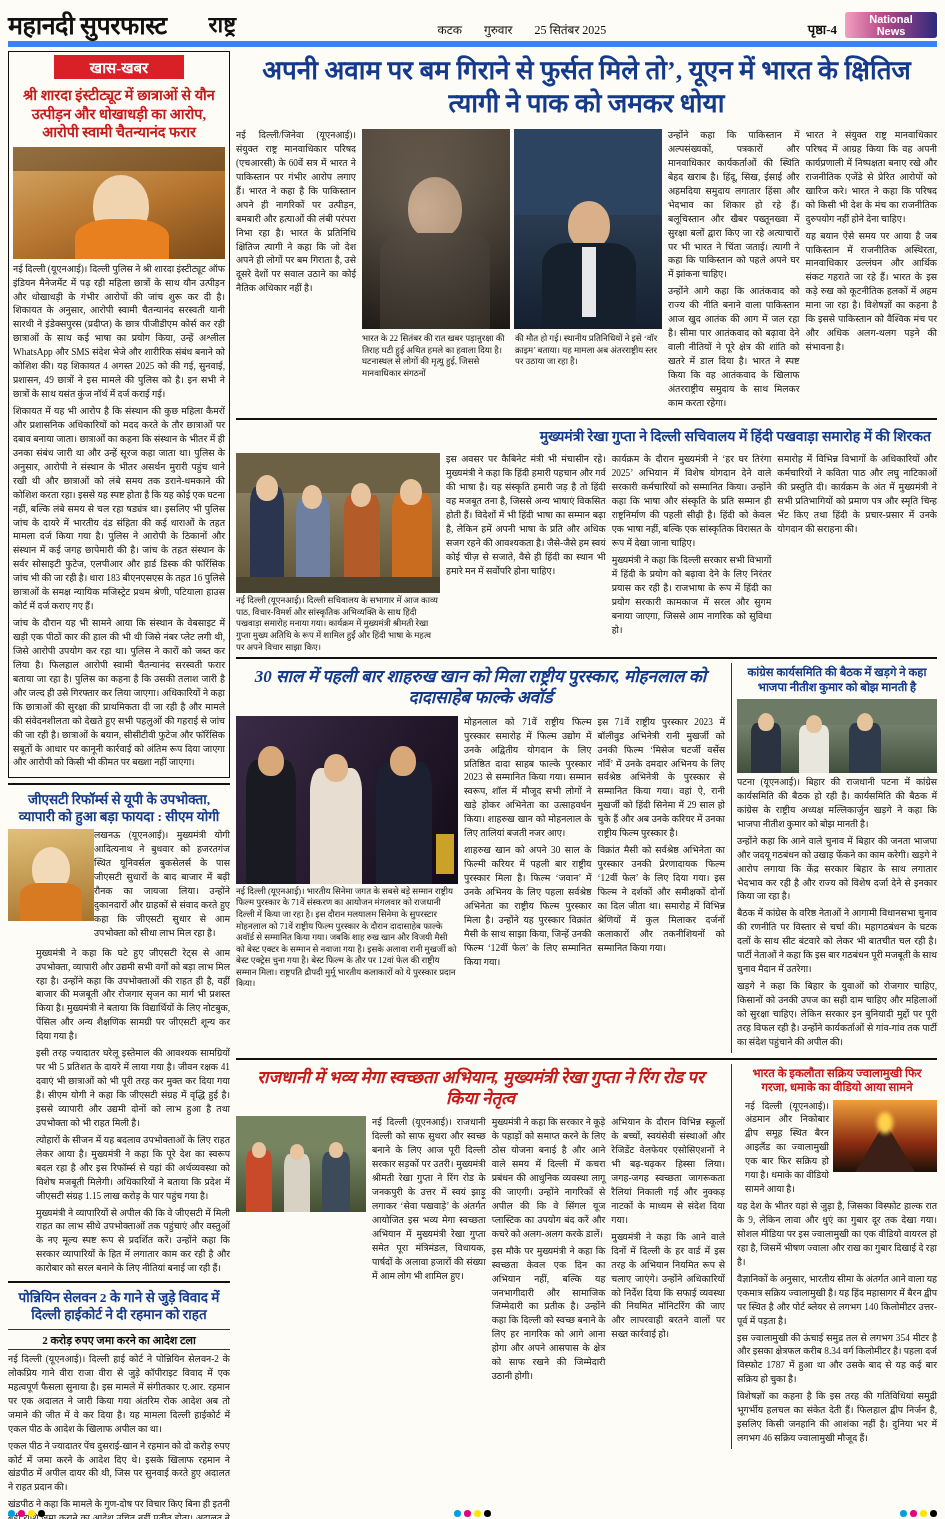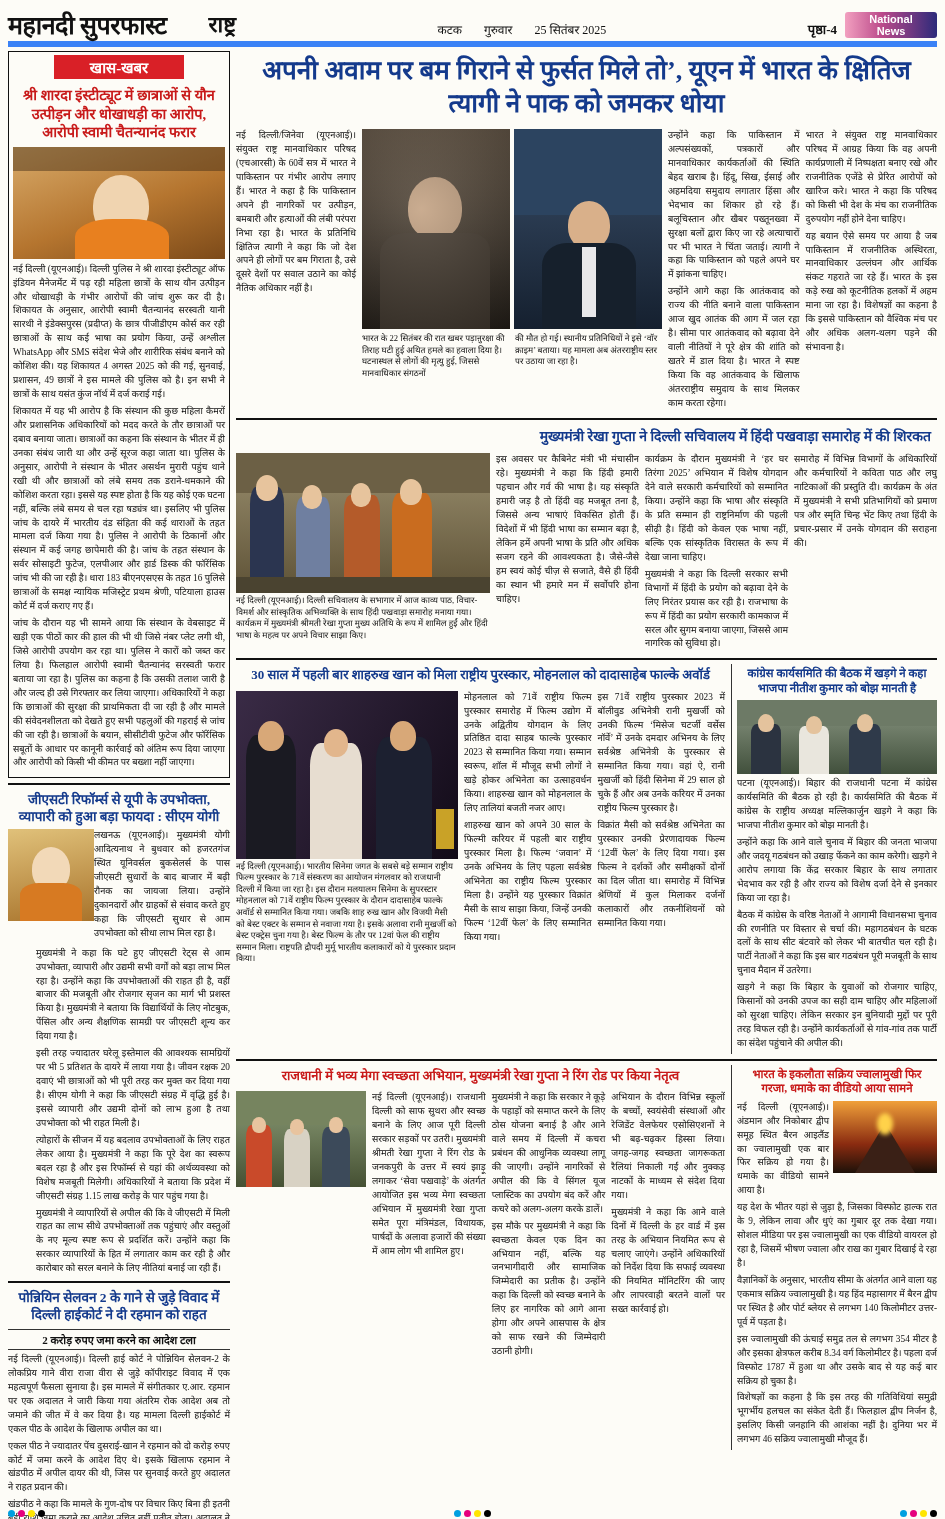--- a/index.html
+++ b/index.html
@@ -35,21 +35,21 @@
 
   .body-text { font-size:9.3px; line-height:1.5; text-align:justify; }
   .body-text p { margin:0 0 3px 0; }
 
   
   .hl-blue { color:#143a8c; font-weight:bold; text-align:center; line-height:1.25; }
   .hl-red  { color:#c81a1a; font-weight:bold; text-align:center; line-height:1.25; }
 
   .h-main { font-size:26px; padding:4px 6px 6px 6px; }
   .h-sec  { font-size:14px; padding:4px 6px 5px 6px;text-align:right; }
-  .h-third{ font-size:13px; padding:3px 6px 4px 6px; }
+  .h-third{ font-size:17px; padding:3px 6px 4px 6px;font-style:italic; }
   .h-small{ font-size:13.5px; padding:3px 4px 3px 4px; }
   .h-tiny { font-size:11.5px; padding:2px 3px; }
 
   .colsflex { display:flex; gap:6px; }
   .c { flex:1; }
 
   .imgcap { font-size:8.6px; line-height:1.35; padding-top:2px; }
   hr.thick { border:0; border-top:2px solid #111; margin:5px 0 4px 0; }
 
   
@@ -117,21 +117,21 @@
           <div class="photo ph-yogi" style="width:86px;height:92px;flex:none;">
             <div class="ph-figure" style="width:38px;height:44px;background:#f2d9b8;left:24px;top:18px;"></div>
             <div style="position:absolute;left:12px;top:54px;width:62px;height:40px;background:#d77a22;border-radius:30% 30% 0 0;"></div>
           </div>
           <div class="body-text" style="flex:1;">
             <p>लखनऊ (यूएनआई)। मुख्यमंत्री योगी आदित्यनाथ ने बुधवार को हजरतगंज स्थित यूनिवर्सल बुकसेलर्स के पास जीएसटी सुधारों के बाद बाजार में बढ़ी रौनक का जायजा लिया। उन्होंने दुकानदारों और ग्राहकों से संवाद करते हुए कहा कि जीएसटी सुधार से आम उपभोक्ता को सीधा लाभ मिल रहा है।</p>
           </div>
         </div>
         <div class="body-text" style="margin-top:3px;margin-left:28px;">
           <p>मुख्यमंत्री ने कहा कि घटे हुए जीएसटी रेट्स से आम उपभोक्ता, व्यापारी और उद्यमी सभी वर्गों को बड़ा लाभ मिल रहा है। उन्होंने कहा कि उपभोक्ताओं की राहत ही है, वहीं बाजार की मजबूती और रोजगार सृजन का मार्ग भी प्रशस्त किया है। मुख्यमंत्री ने बताया कि विद्यार्थियों के लिए नोटबुक, पेंसिल और अन्य शैक्षणिक सामग्री पर जीएसटी शून्य कर दिया गया है।</p>
-          <p>इसी तरह ज्यादातर घरेलू इस्तेमाल की आवश्यक सामग्रियों पर भी 5 प्रतिशत के दायरे में लाया गया है। जीवन रक्षक 20 दवाएं भी छात्राओं को भी पूरी तरह कर मुक्त कर दिया गया है। सीएम योगी ने कहा कि जीएसटी संग्रह में वृद्धि हुई है। इससे व्यापारी और उद्यमी दोनों को लाभ हुआ है तथा उपभोक्ता को भी राहत मिली है।</p>
+          <p>इसी तरह ज्यादातर घरेलू इस्तेमाल की आवश्यक सामग्रियों पर भी 5 प्रतिशत के दायरे में लाया गया है। जीवन रक्षक 41 दवाएं भी छात्राओं को भी पूरी तरह कर मुक्त कर दिया गया है। सीएम योगी ने कहा कि जीएसटी संग्रह में वृद्धि हुई है। इससे व्यापारी और उद्यमी दोनों को लाभ हुआ है तथा उपभोक्ता को भी राहत मिली है।</p>
           <p>त्योहारों के सीजन में यह बदलाव उपभोक्ताओं के लिए राहत लेकर आया है। मुख्यमंत्री ने कहा कि पूरे देश का स्वरूप बदल रहा है और इस रिफॉर्म्स से यहां की अर्थव्यवस्था को विशेष मजबूती मिलेगी। अधिकारियों ने बताया कि प्रदेश में जीएसटी संग्रह 1.15 लाख करोड़ के पार पहुंच गया है।</p>
           <p>मुख्यमंत्री ने व्यापारियों से अपील की कि वे जीएसटी में मिली राहत का लाभ सीधे उपभोक्ताओं तक पहुंचाएं और वस्तुओं के नए मूल्य स्पष्ट रूप से प्रदर्शित करें। उन्होंने कहा कि सरकार व्यापारियों के हित में लगातार काम कर रही है और कारोबार को सरल बनाने के लिए नीतियां बनाई जा रही हैं।</p>
         </div>
       </div>
 
       <hr class="thick">
 
       <div>
         <div class="hl-blue h-small">पोन्नियिन सेलवन 2 के गाने से जुड़े विवाद में दिल्ली हाईकोर्ट ने दी रहमान को राहत</div>
         <div style="text-align:center; font-size:11px; font-weight:bold; border-top:1px solid #333; border-bottom:1px solid #333; padding:2px 0; margin:2px 0 3px 0;">2 करोड़ रुपए जमा करने का आदेश टला</div>
@@ -181,21 +181,21 @@
           <div class="c body-text">
             <p>भारत ने संयुक्त राष्ट्र मानवाधिकार परिषद में आग्रह किया कि वह अपनी कार्यप्रणाली में निष्पक्षता बनाए रखे और राजनीतिक एजेंडे से प्रेरित आरोपों को खारिज करे। भारत ने कहा कि परिषद को किसी भी देश के मंच का राजनीतिक दुरुपयोग नहीं होने देना चाहिए।</p>
             <p>यह बयान ऐसे समय पर आया है जब पाकिस्तान में राजनीतिक अस्थिरता, मानवाधिकार उल्लंघन और आर्थिक संकट गहराते जा रहे हैं। भारत के इस कड़े रुख को कूटनीतिक हलकों में अहम माना जा रहा है। विशेषज्ञों का कहना है कि इससे पाकिस्तान को वैश्विक मंच पर और अधिक अलग-थलग पड़ने की संभावना है।</p>
           </div>
         </div>
       </div>
 
       <div style="border-bottom:2px solid #111; padding-bottom:4px; margin-top:4px;">
         <div class="hl-blue h-sec">मुख्यमंत्री रेखा गुप्ता ने दिल्ली सचिवालय में हिंदी पखवाड़ा समारोह में की शिरकत</div>
         <div class="colsflex" style="margin-top:3px;">
-          <div style="width:254px; flex:none;">
+          <div style="width:204px; flex:none;">
             <div class="photo ph-stage" style="height:140px;">
               <div style="position:absolute;left:0;top:0;width:100%;height:40px;background:#6c6045;"></div>
               <div style="position:absolute;left:14px;top:34px;width:34px;height:96px;background:#2b3550;border-radius:18% 18% 0 0;"></div>
               <div class="ph-figure" style="width:22px;height:26px;background:#e7c49d;left:20px;top:22px;"></div>
               <div style="position:absolute;left:60px;top:44px;width:34px;height:86px;background:#6f7fa0;border-radius:18% 18% 0 0;"></div>
               <div class="ph-figure" style="width:20px;height:24px;background:#e7c49d;left:66px;top:32px;"></div>
               <div style="position:absolute;left:108px;top:42px;width:36px;height:88px;background:#b45b2a;border-radius:18% 18% 0 0;"></div>
               <div class="ph-figure" style="width:20px;height:24px;background:#e7c49d;left:115px;top:30px;"></div>
               <div style="position:absolute;left:156px;top:40px;width:40px;height:90px;background:#c96c1f;border-radius:18% 18% 0 0;"></div>
               <div class="ph-figure" style="width:22px;height:26px;background:#e7c49d;left:164px;top:26px;"></div>
@@ -293,21 +293,21 @@
             <div class="c body-text">
               <p>अभियान के दौरान विभिन्न स्कूलों के बच्चों, स्वयंसेवी संस्थाओं और रेजिडेंट वेलफेयर एसोसिएशनों ने भी बढ़-चढ़कर हिस्सा लिया। जगह-जगह स्वच्छता जागरूकता रैलियां निकाली गईं और नुक्कड़ नाटकों के माध्यम से संदेश दिया गया।</p>
               <p>मुख्यमंत्री ने कहा कि आने वाले दिनों में दिल्ली के हर वार्ड में इस तरह के अभियान नियमित रूप से चलाए जाएंगे। उन्होंने अधिकारियों को निर्देश दिया कि सफाई व्यवस्था की नियमित मॉनिटरिंग की जाए और लापरवाही बरतने वालों पर सख्त कार्रवाई हो।</p>
             </div>
           </div>
         </div>
 
         <div style="width:206px;flex:none;border-left:1px solid #333;padding-left:5px;">
           <div class="hl-red h-tiny">भारत के इकलौता सक्रिय ज्वालामुखी फिर गरजा, धमाके का वीडियो आया सामने</div>
           <div style="display:flex;gap:4px;margin-top:3px;">
-            <div class="body-text" style="flex:1;">
+            <div class="body-text" style="flex:1;margin-left:8px;">
               <p>नई दिल्ली (यूएनआई)। अंडमान और निकोबार द्वीप समूह स्थित बैरन आइलैंड का ज्वालामुखी एक बार फिर सक्रिय हो गया है। धमाके का वीडियो सामने आया है।</p>
             </div>
             <div class="photo ph-volc" style="width:104px;height:72px;flex:none;">
               <div style="position:absolute;left:22px;bottom:0;width:0;height:0;border-left:30px solid transparent;border-right:30px solid transparent;border-bottom:50px solid #3a2016;"></div>
               <div style="position:absolute;left:44px;top:12px;width:16px;height:22px;background:#ffd24a;border-radius:50%;filter:blur(2px);"></div>
             </div>
           </div>
           <div class="body-text">
             <p>यह देश के भीतर यहां से जुड़ा है, जिसका विस्फोट हाल्क रात के 9, लेकिन लावा और धुएं का गुबार दूर तक देखा गया। सोशल मीडिया पर इस ज्वालामुखी का एक वीडियो वायरल हो रहा है, जिसमें भीषण ज्वाला और राख का गुबार दिखाई दे रहा है।</p>
             <p>वैज्ञानिकों के अनुसार, भारतीय सीमा के अंतर्गत आने वाला यह एकमात्र सक्रिय ज्वालामुखी है। यह हिंद महासागर में बैरन द्वीप पर स्थित है और पोर्ट ब्लेयर से लगभग 140 किलोमीटर उत्तर-पूर्व में पड़ता है।</p>

